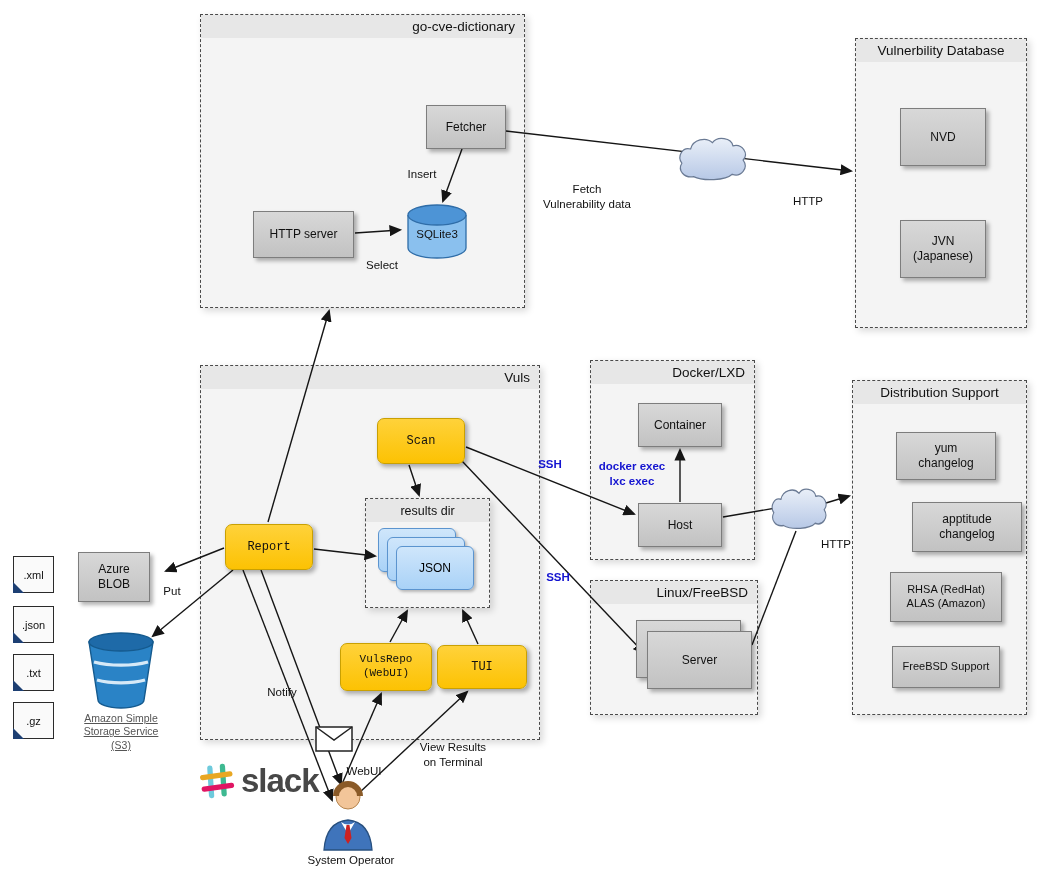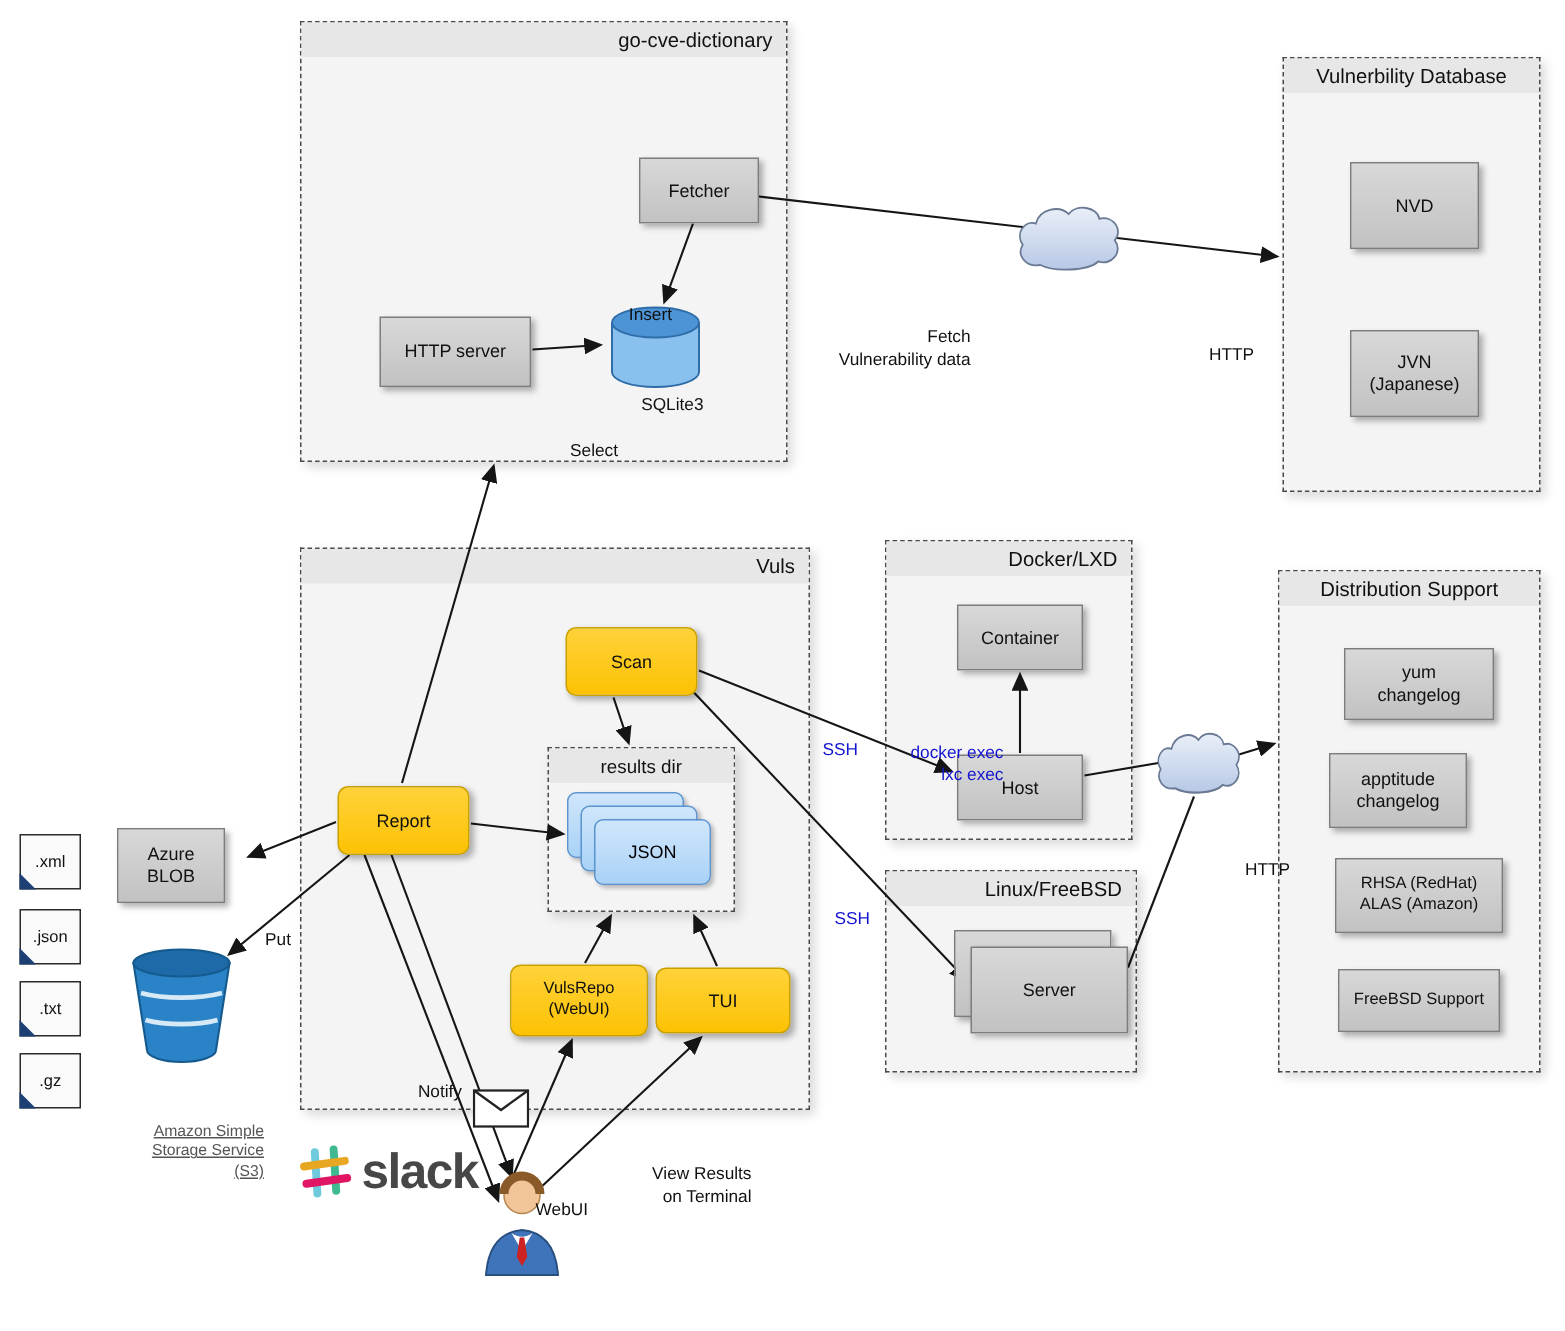--- a/index.html
+++ b/index.html
@@ -15,29 +15,29 @@
   .group-title.center { justify-content: center; }
 
   svg.layer { position: absolute; left: 0; top: 0; z-index: 2; pointer-events: none; }
 
   .node { position: absolute; display: flex; align-items: center; justify-content: center;
           text-align: center; white-space: pre-line; font-size: 12px; color: #111;
           line-height: 1.25; z-index: 3; }
   .gray   { background: linear-gradient(180deg,#d8d8d8,#c2c2c2); border: 1px solid #7d7d7d;
             box-shadow: 2.5px 2.5px 4px rgba(0,0,0,0.3); }
   .yellow { background: linear-gradient(180deg,#ffd23a,#fcc203); border: 1px solid #c9a002;
-            border-radius: 7px; box-shadow: 2.5px 2.5px 4px rgba(0,0,0,0.3); }
+            border-radius: 7px; box-shadow: 2.5px 2.5px 4px rgba(0,0,0,0.3); font-family: Liberation Mono, monospace; }
   .filecard { position: absolute; width: 78px; height: 44px;
               background: linear-gradient(180deg,#cfe6fb,#a9d2f7); border: 1px solid #5b94cf;
               border-radius: 6px; box-shadow: 2px 2px 3px rgba(0,0,0,0.25); z-index: 3;
               display: flex; align-items: center; justify-content: center; font-size: 12px; }
 
   .lbl { position: absolute; font-size: 11.5px; color: #111; white-space: pre-line;
-         text-align: right; line-height: 1.28; z-index: 3; margin-top: 36px; }
-  .lbl.blue { color: #1414d0; font-weight: normal; }
+         text-align: center; line-height: 1.28; z-index: 3; }
+  .lbl.blue { color: #1414d0; font-weight: bold; }
   .lbl.caption { color: #555; font-size: 10.5px; text-decoration: underline; }
 
   .doc { position: absolute; width: 41px; height: 37px; background: #fafafa;
          border: 1.6px solid #2b2b2b; display: flex; align-items: center; justify-content: center;
          font-size: 11px; font-weight: normal; color: #111; z-index: 3; }
   .doc::after { content: ""; position: absolute; left: -1px; bottom: -1px;
                 border-left: 11px solid #1d3f73; border-top: 11px solid transparent; }
 
   .icon { position: absolute; z-index: 3; }
   .slack { position: absolute; display: flex; align-items: center; gap: 5px; z-index: 3; }
@@ -142,21 +142,21 @@
   <div class="lbl blue" style="left:528px;top:457px;width:44px">SSH</div>
   <div class="lbl blue" style="left:595px;top:459px;width:74px">docker exec
 lxc exec</div>
 
   <div class="node gray" style="left:636px;top:620px;width:105px;height:58px"></div>
   <div class="node gray" style="left:647px;top:631px;width:105px;height:58px">Server</div>
   <div class="lbl blue" style="left:536px;top:570px;width:44px">SSH</div>
 
   <div class="node gray" style="left:896px;top:432px;width:100px;height:48px">yum
 changelog</div>
-  <div class="node gray" style="left:886px;top:502px;width:92px;height:50px">apptitude
+  <div class="node gray" style="left:912px;top:502px;width:110px;height:50px">apptitude
 changelog</div>
   <div class="node gray fs11" style="left:890px;top:572px;width:112px;height:50px">RHSA (RedHat)
 ALAS (Amazon)</div>
   <div class="node gray fs11" style="left:892px;top:646px;width:108px;height:42px">FreeBSD Support</div>
   <div class="lbl" style="left:812px;top:537px;width:48px">HTTP</div>
 
   <div class="node gray" style="left:78px;top:552px;width:72px;height:50px">Azure
 BLOB</div>
   <div class="lbl" style="left:150px;top:584px;width:44px">Put</div>
 

